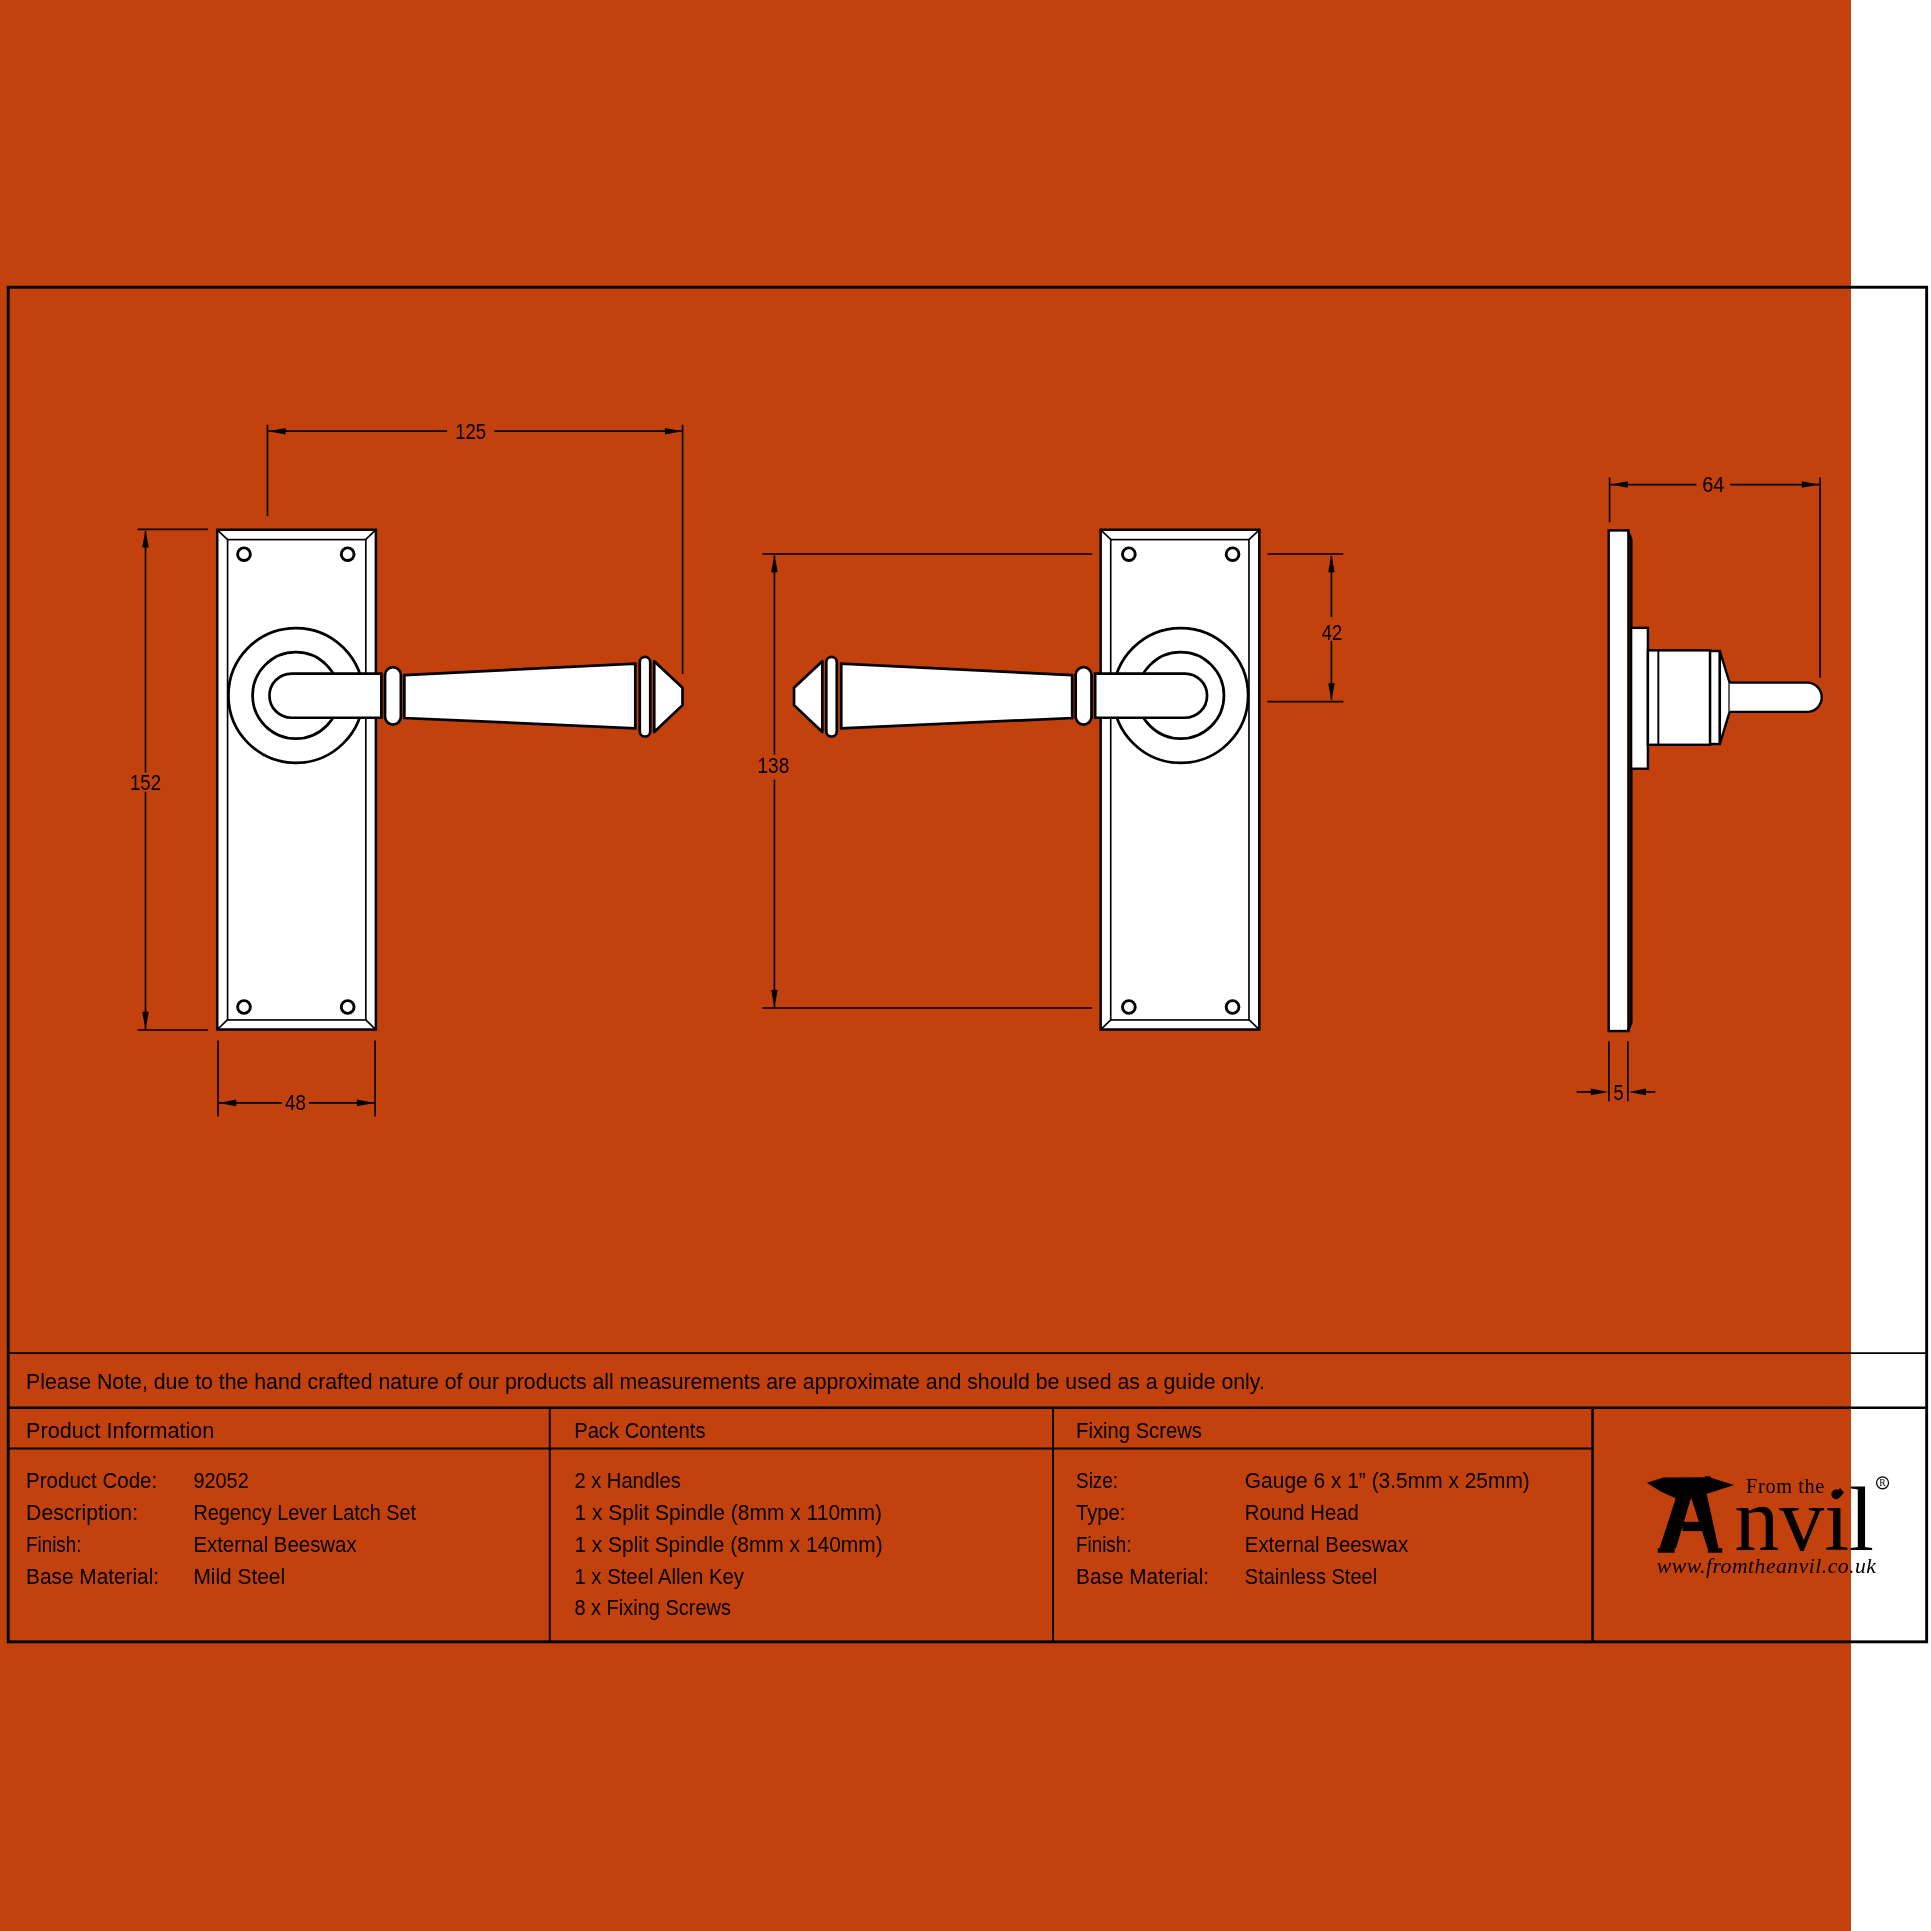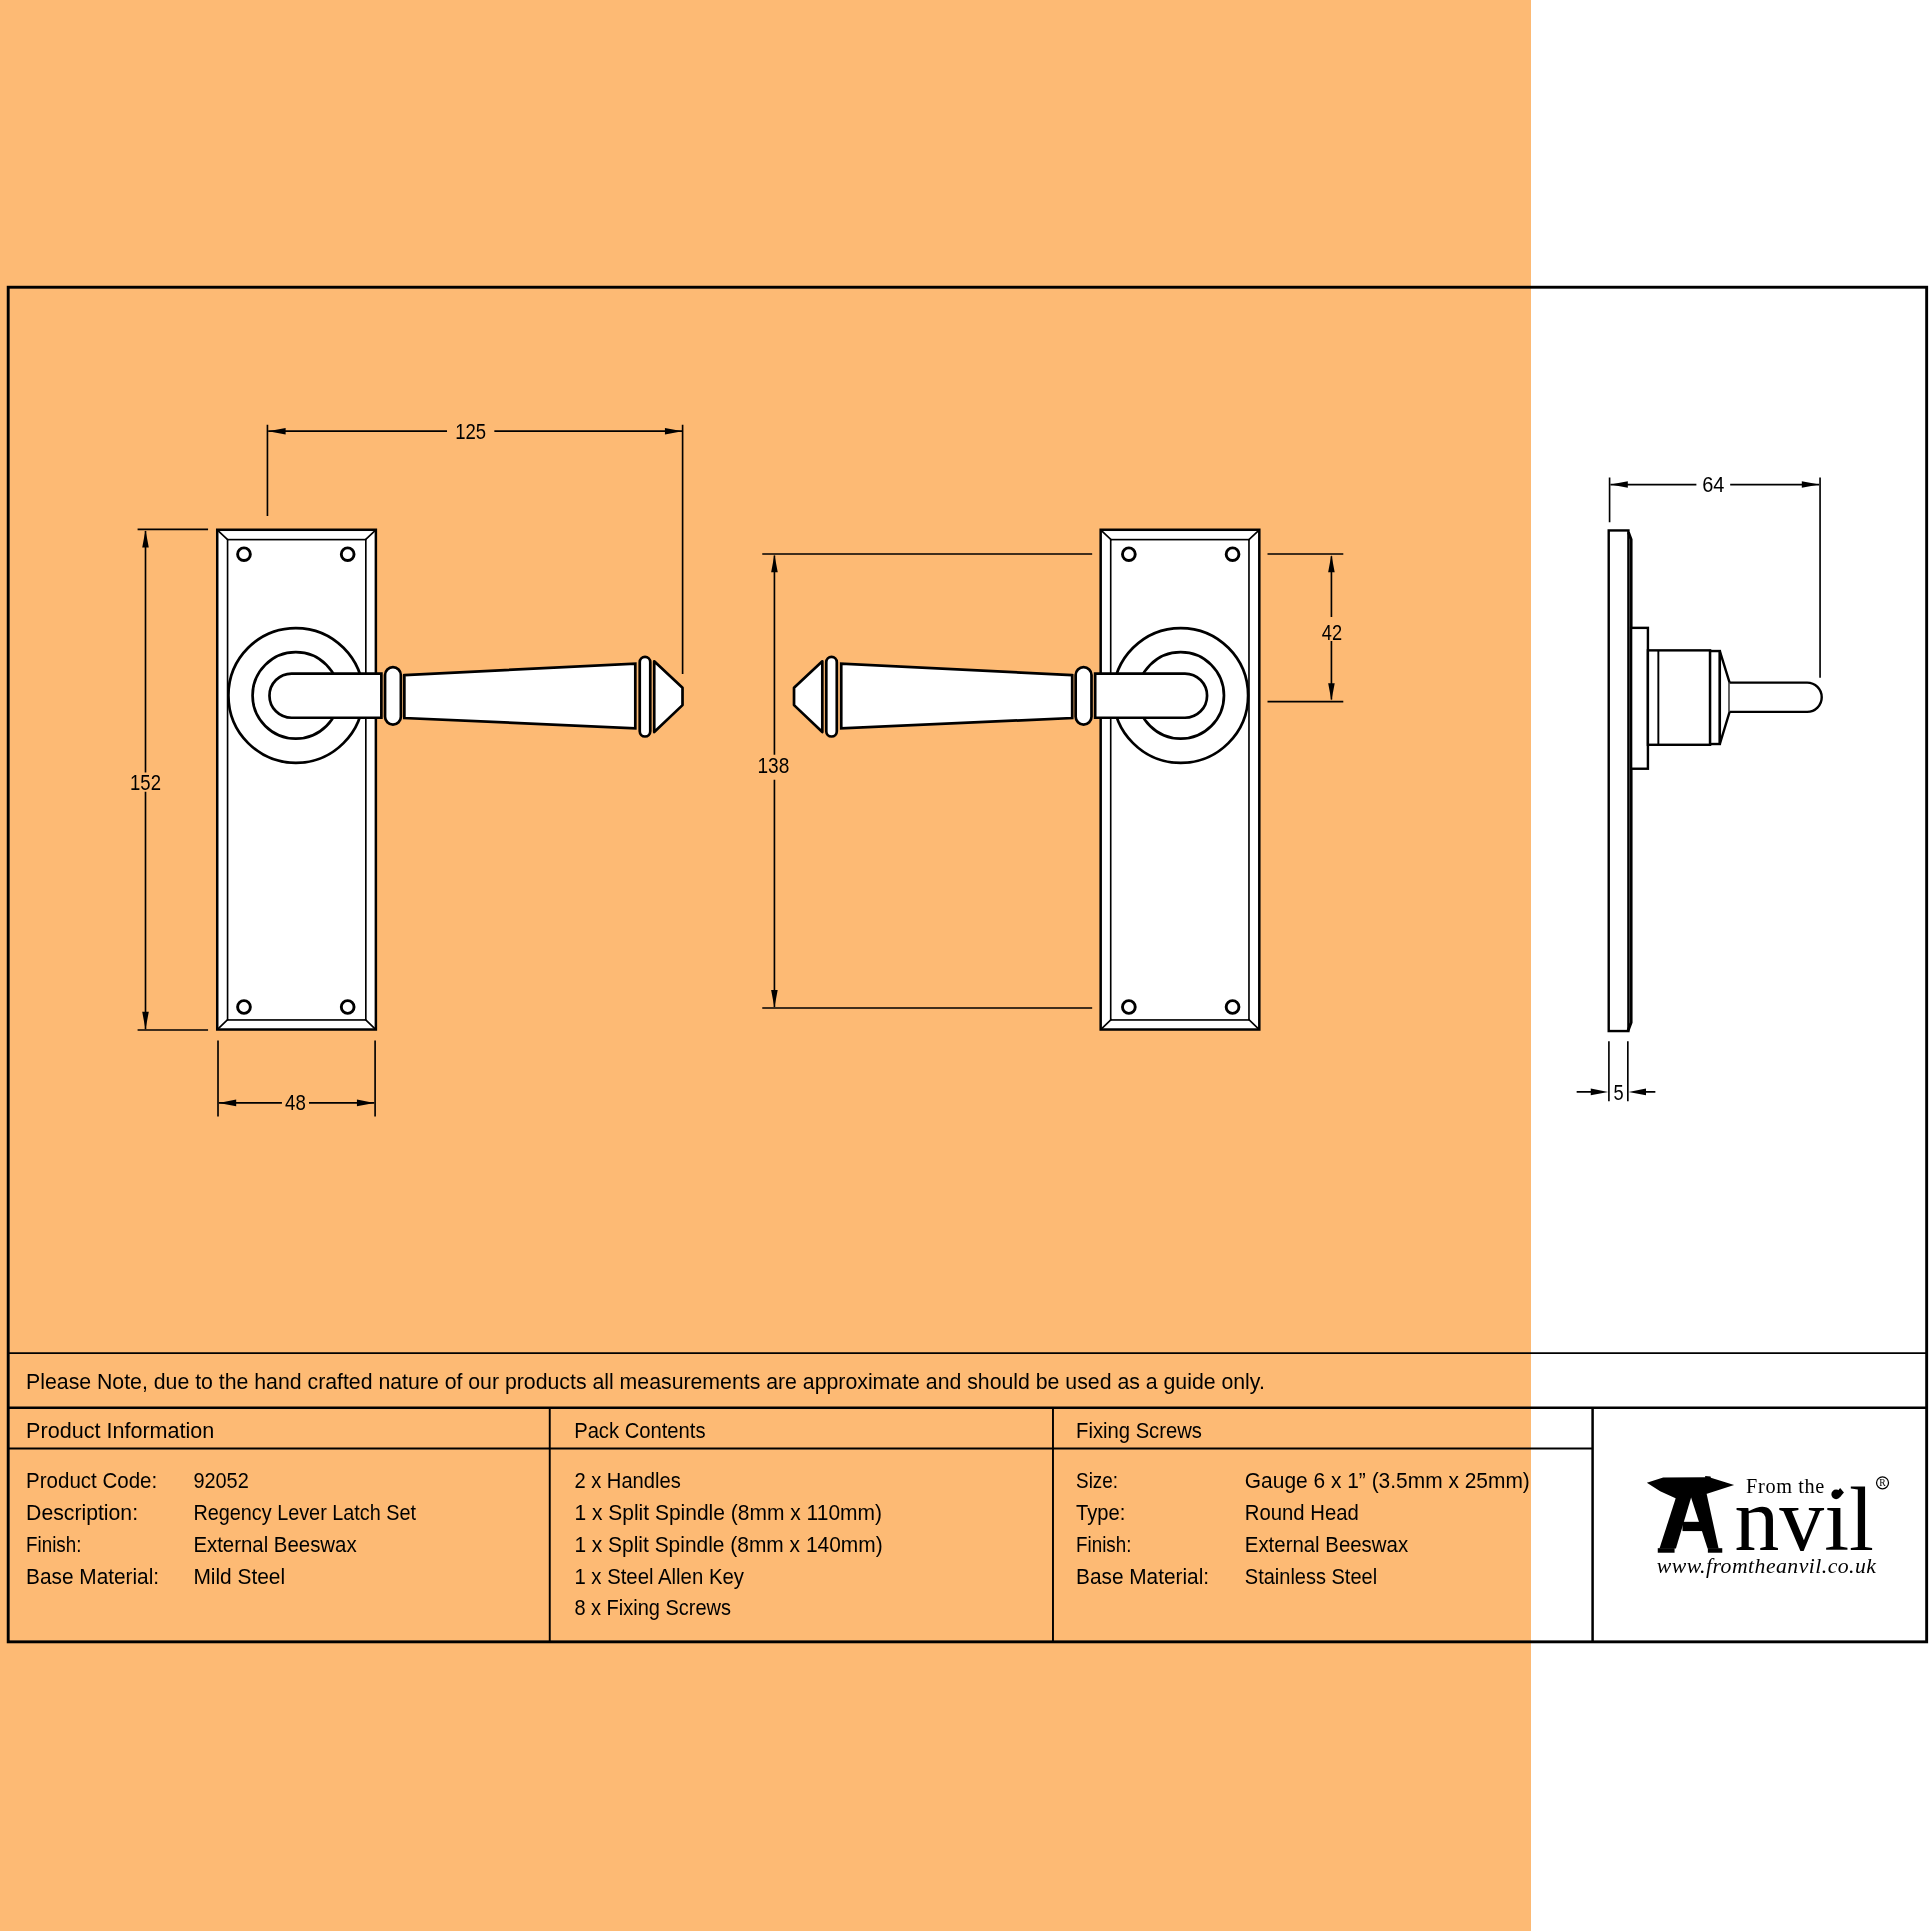--- a/index.html
+++ b/index.html
@@ -1,16 +1,16 @@
 <!DOCTYPE html>
 <html><head>
 <meta charset="utf-8">
 <style>
 html,body{margin:0;padding:0;background:#ffffff;}
-#page{position:relative;width:1531px;height:1931px;background:#fdba74;}
+#page{position:relative;width:1851px;height:1931px;background:#c2410c;}
 text{font-family:"Liberation Sans",sans-serif;fill:#000;}
 .t{font-size:23.5px;}
 .d{font-size:23.5px;}
 .sr{font-family:"Liberation Serif",serif;}
 </style>
 </head>
 <body>
 <div id="page">
 <svg width="1931" height="1931" viewBox="0 0 2000 2000">
 <defs>

